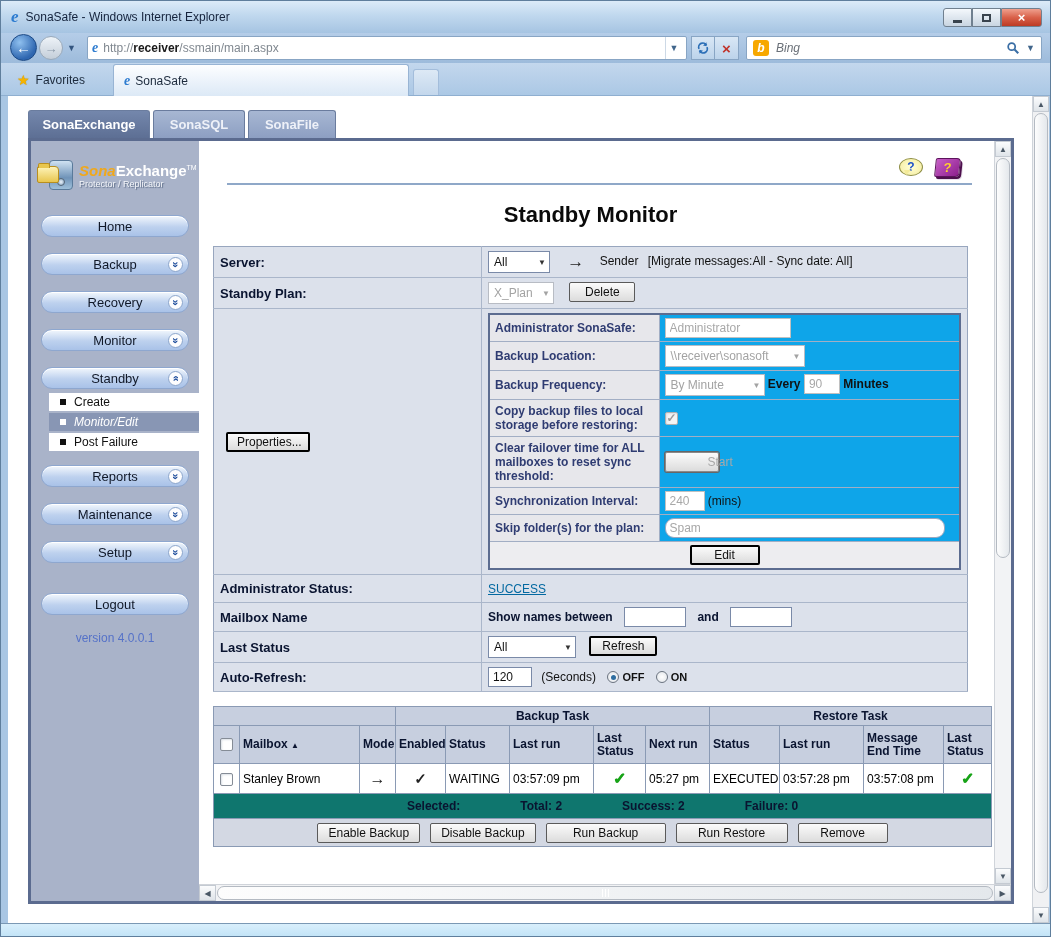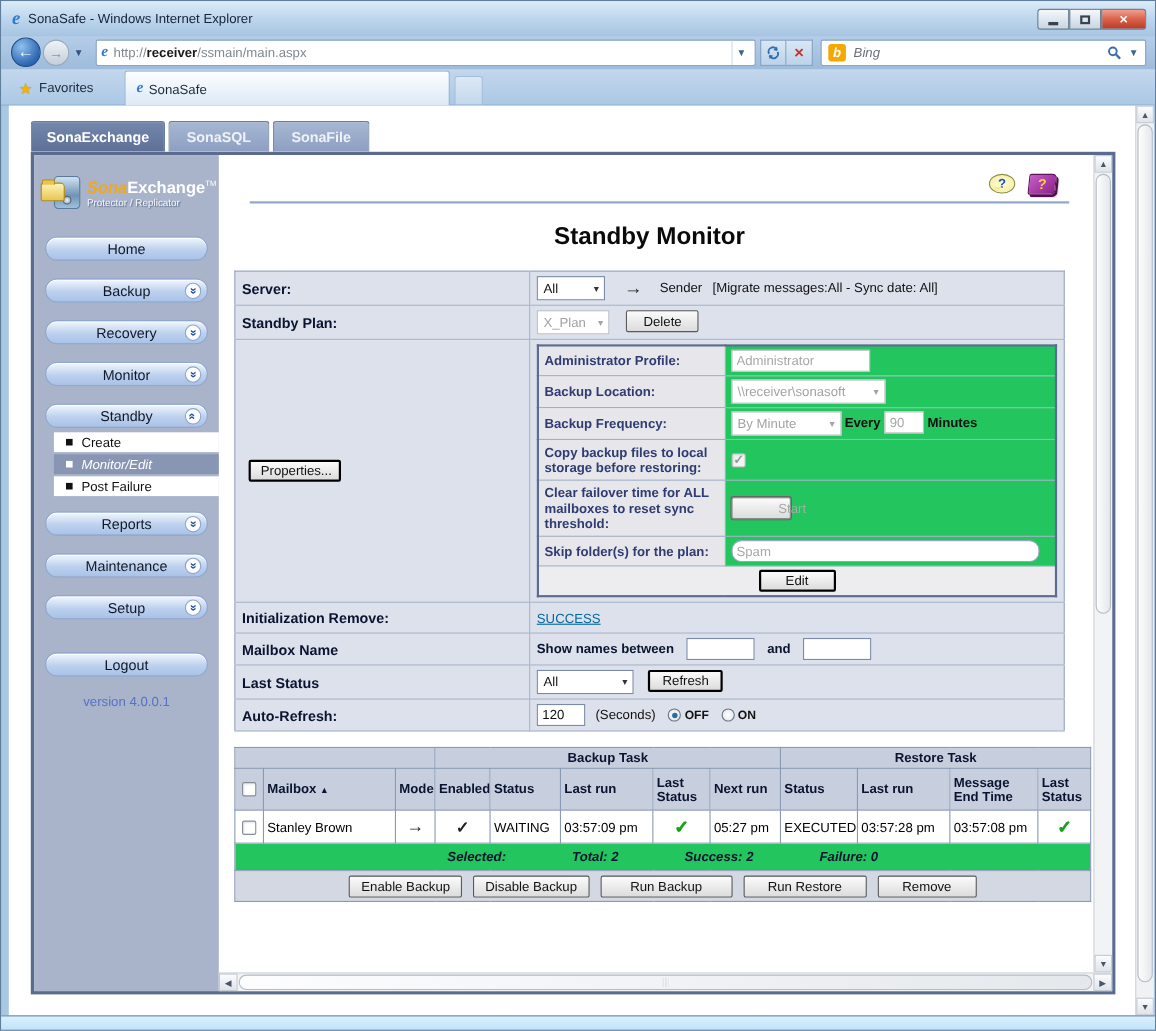--- a/index.html
+++ b/index.html
@@ -171,21 +171,21 @@
          font-family:"Liberation Sans",sans-serif; color:#111; }
   .inp.dis { color:#a8a8a8; border-color:#c0c0c0; }
   .inp.round { border-radius:9px; border-color:#9aa6be; }
   .propcell { text-align:left; vertical-align:middle; }
   .propcell .btn { margin-left:6px; width:84px; }
   .propval { padding:3px 4px; }
   table.ntab { width:100%; border-collapse:collapse; border:2px solid #5c6c90; background:#fff; }
   table.ntab td { border:1px solid #a2aec4; }
   td.nlbl { width:170px; background:#e7e7eb; font-weight:bold; font-size:12px; color:#2f3c72;
             padding:4px 3px 4px 5px; line-height:14px; }
-  td.nval { background:#22c55e; padding:3px 5px; font-size:12px; }
+  td.nval { background:#0ea5e9; padding:3px 5px; font-size:12px; }
   td.nedit { background:#ededf0; text-align:center; padding:3px; }
   .ntext { font-size:12px; color:#111; }
   .cbx { display:inline-block; width:13px; height:13px; background:#fff; border:1px solid #858c96;
          border-radius:2px; box-shadow:inset 1px 1px 2px #dbe0e6; vertical-align:middle;
          position:relative; }
   .cbx.dis { background:#f4f4f4; border-color:#b0b0b0; }
   .cbx.checked::after { content:"\2713"; position:absolute; left:1px; top:-2px; font-size:12px;
                         font-weight:bold; color:#9a9a9a; }
   .link { color:#0369a1; text-decoration:underline; font-size:12px; }
   .bt { font-weight:bold; font-size:12px; color:#0a1430; }
@@ -202,21 +202,21 @@
   .gh { background:#c7cfdf; font-weight:bold; text-align:center; height:19px; color:#0a1430; }
   tr.hdr th { background:#c7cfdf; font-weight:bold; text-align:left; padding:2px 3px; height:38px;
               vertical-align:middle; color:#0a1430; line-height:13px; }
   tr.hdr th.tc { text-align:center; }
   .sort { font-size:8px; }
   tr.drow td { background:#fff; height:30px; padding:2px 3px; vertical-align:middle; }
   .tc { text-align:center; }
   .marrow { font-size:16px; font-weight:bold; color:#222; }
   .chk { font-size:15px; font-weight:bold; color:#222; }
   .gchk { font-size:16px; font-weight:bold; color:#17a317; text-shadow:0.6px 0 0 #17a317; }
-  tr.sumr td { background:#22c55e; height:25px;font-style:italic; }
+  tr.sumr td { background:#0f766e; height:25px; }
   .sumflex { display:flex; justify-content:center; gap:60px; font-weight:bold; font-size:12px; color:#0a1430; }
   tr.actr td { background:#d3d8e3; height:28px; }
   .actflex { display:flex; justify-content:center; gap:10px; align-items:center; }
 </style>
 </head>
 <body>
 
 <div class="window">
 
   <div class="titlebar">
@@ -361,21 +361,21 @@
               </td>
             </tr>
             <tr>
               <td class="lbl propcell">
                 <button class="btn focus">Properties...</button>
               </td>
               <td class="val propval">
                 <table class="ntab">
                   <tbody>
                   <tr>
-                    <td class="nlbl">Administrator Profile:</td>
+                    <td class="nlbl">Administrator SonaSafe:</td>
                     <td class="nval"><input class="inp dis" style="width: 126px;" disabled="" value="Administrator"></td>
                   </tr>
                   <tr>
                     <td class="nlbl">Backup Location:</td>
                     <td class="nval"><span class="sel dis" style="width:140px">
                               <span>\\receiver\sonasoft</span>
                               <span class="sarr">▼</span>
                             </span></td>
                   </tr>
                   <tr>
@@ -392,32 +392,39 @@
                   </tr>
                   <tr>
                     <td class="nlbl">Copy backup files to local storage before restoring:</td>
                     <td class="nval"><span class="cbx checked dis"></span></td>
                   </tr>
                   <tr>
                     <td class="nlbl">Clear failover time for ALL mailboxes to reset sync threshold:</td>
                     <td class="nval"><button class="btn dis" style="width:40px" disabled="">Start</button></td>
                   </tr>
                   <tr>
+                    <td class="nlbl">Synchronization Interval:</td>
+                    <td class="nval">
+                      <input class="inp dis" style="width: 40px;" disabled="" value="240">
+                      <span class="ntext">(mins)</span>
+                    </td>
+                  </tr>
+                  <tr>
                     <td class="nlbl">Skip folder(s) for the plan:</td>
                     <td class="nval"><input class="inp dis round" style="width: 280px;" disabled="" value="Spam"></td>
                   </tr>
                   <tr>
                     <td class="nedit" colspan="2"><button class="btn focus" style="width:70px">Edit</button></td>
                   </tr>
                   </tbody>
                 </table>
               </td>
             </tr>
             <tr>
-              <td class="lbl">Initialization Remove:</td>
+              <td class="lbl">Administrator Status:</td>
               <td class="val"><a class="link" href="#">SUCCESS</a></td>
             </tr>
             <tr>
               <td class="lbl">Mailbox Name</td>
               <td class="val">
                 <span class="bt">Show names between</span>
                 <input class="inp" style="width: 62px; margin: 0px 8px;">
                 <span class="bt">and</span>
                 <input class="inp" style="width: 62px; margin-left: 8px;">
               </td>

